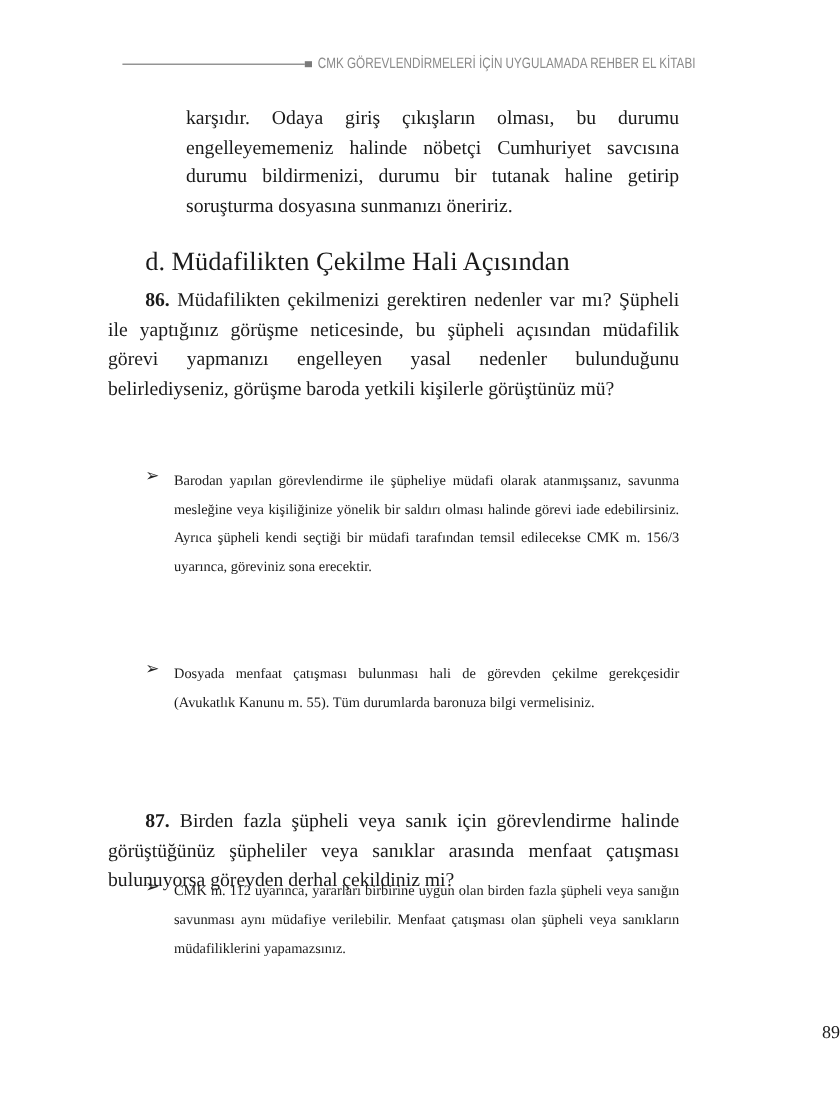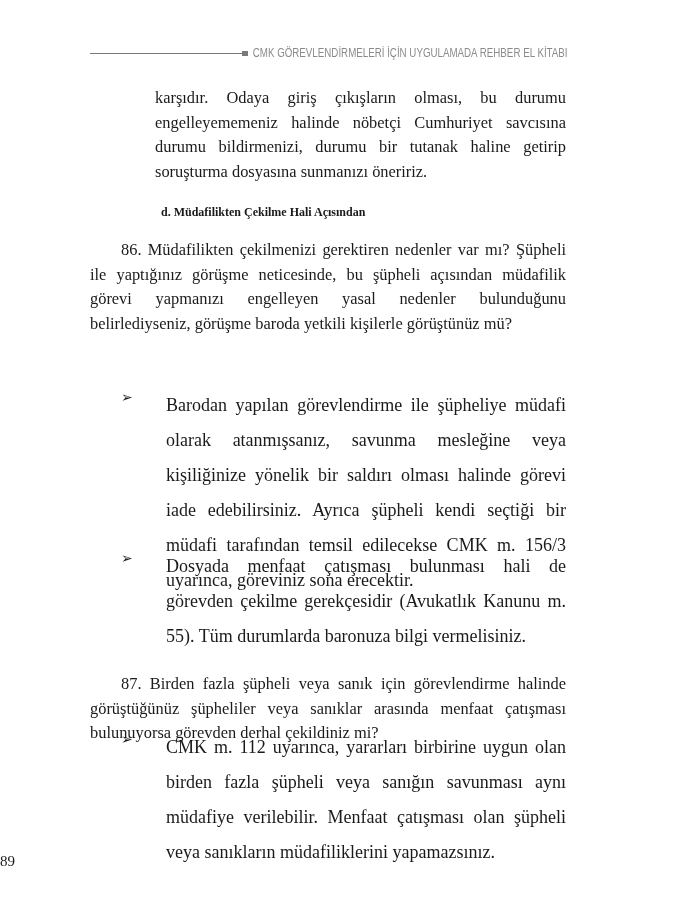--- a/index.html
+++ b/index.html
@@ -1,32 +1,32 @@
 <!DOCTYPE html>
 <html><head>
 <meta charset="utf-8">
 <style>
   html, body { margin: 0; padding: 0; background: #ffffff; }
   body { width: 700px; height: 917px; position: relative; overflow: hidden;
          font-family: "Liberation Serif", "DejaVu Serif", serif; color: #1a1a1a; }
-  .header { position: absolute; top: 46px; left: 90px; width: 478px; height: 16px; }
+  .header { position: absolute; top: 46px; left: 102px; width: 478px; height: 16px; }
   .header-rule { position: absolute; left: 0; top: 7px; width: 152px; height: 1px; background: #7a7a7a; }
   .header-square { position: absolute; left: 152px; top: 5px; width: 6px; height: 5px; background: #7a7a7a; }
   .header-title { position: absolute; right: 0; top: 0; font-family: "Liberation Sans", "DejaVu Sans", sans-serif;
                   font-size: 12.5px; color: #8a8a8a; letter-spacing: 0px; transform: scaleX(0.78); transform-origin: right center;
                   white-space: nowrap; }
   .text { position: absolute; left: 90px; width: 476px; font-size: 16.4px; line-height: 24.6px; text-align: justify; }
   .cont { left: 155px; width: 411px; top: 86px; }
-  .heading { position: absolute; left: 121px; top: 205px; font-size: 12px; font-weight: bold; margin-left: 40px; }
+  .heading { position: absolute; left: 121px; top: 205px; font-size: 22px; font-weight: normal; }
   .q { text-indent: 31px; }
-  .q b { font-weight: normal; }
+  .q b { font-weight: bold; }
   .bullet { position: absolute; left: 121px; width: 445px; }
   .bullet .arrow { position: absolute; left: 0; top: 1px; font-family: "DejaVu Sans", sans-serif; font-size: 14px; color: #222; }
-  .bullet .btext { margin-left: 45px; font-size: 18px; line-height: 35px; text-align: justify; }
-  .page-number { position: absolute; left: 0; width: 700px; top: 853px; text-align: left; font-size: 15px; }
+  .bullet .btext { margin-left: 24px; font-size: 12px; line-height: 24px; text-align: justify; }
+  .page-number { position: absolute; left: 0; width: 700px; top: 853px; text-align: right; font-size: 15px; }
 </style>
 </head>
 <body>
 
 <div class="header">
   <div class="header-rule"></div>
   <div class="header-square"></div>
   <div class="header-title">CMK GÖREVLENDİRMELERİ İÇİN UYGULAMADA REHBER EL KİTABI</div>
 </div>
 

